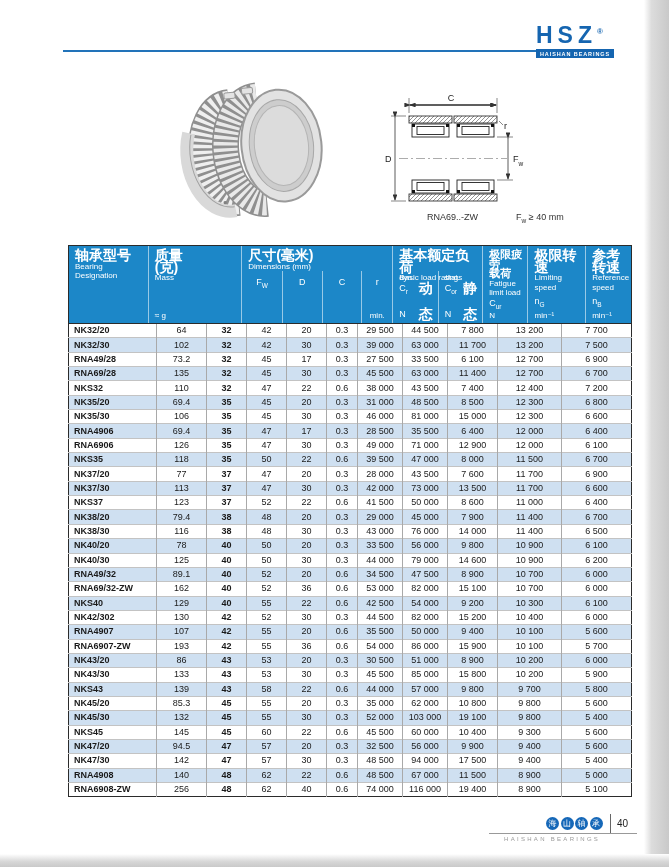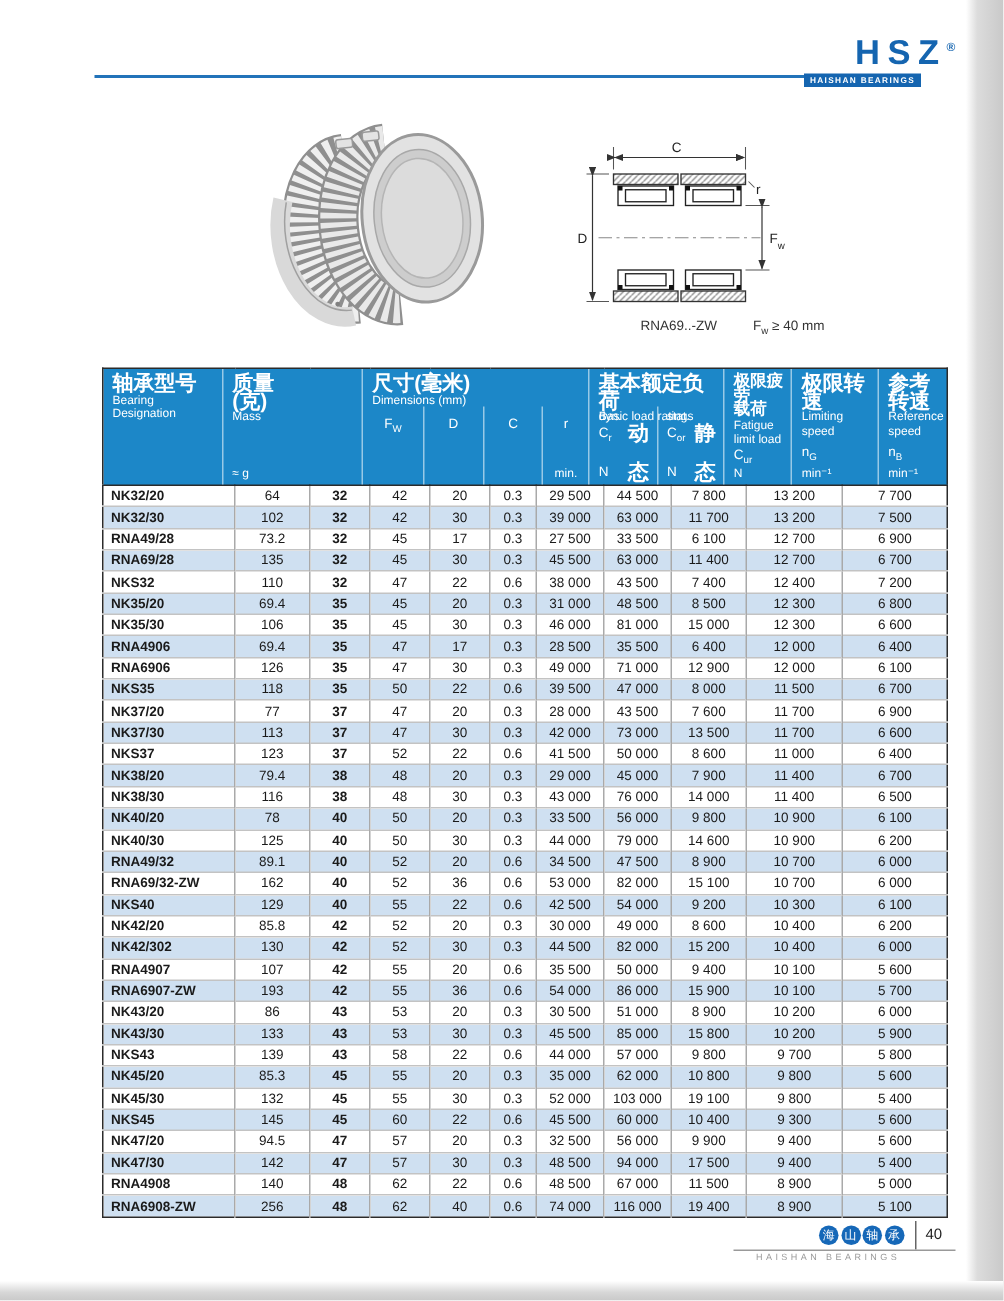--- a/index.html
+++ b/index.html
@@ -7,29 +7,29 @@
         font-family:"Liberation Sans","DejaVu Sans",sans-serif;color:#1a1a1a;}
   
   .edge-right{position:absolute;top:0;right:0;width:25px;height:100%;
     background:linear-gradient(to right,#ffffff 0%,#dcdcdc 30%,#c9c9c9 100%);}
   .edge-bottom{position:absolute;left:0;bottom:0;width:100%;height:13px;
     background:linear-gradient(to bottom,#ffffff 0%,#d6d6d6 60%,#c9c9c9 100%);}
 
   
   .top-rule{position:absolute;left:63px;top:50px;width:473px;height:2px;background:var(--rule-blue);}
   .logo{position:absolute;left:536px;top:20px;width:80px;}
-  .logo-name{font-size:23px;font-weight:bold;letter-spacing:5px;color:var(--logo-blue);line-height:24px;margin-left:34px;}
+  .logo-name{font-size:23px;font-weight:bold;letter-spacing:5px;color:var(--logo-blue);line-height:24px;}
   .logo-reg{font-size:8px;vertical-align:super;letter-spacing:0;}
   .logo-bar{margin-top:2px;background:var(--logo-blue);color:#fff;font-size:5.5px;font-weight:bold;
             letter-spacing:.9px;text-align:center;padding:2px 0 1px;width:78px;}
 
   
   .fig-photo{position:absolute;left:178px;top:82px;}
   .fig-section{position:absolute;left:385px;top:93px;}
-  .fig-caption{position:absolute;left:427px;top:212px;display:flex;gap:24px;
+  .fig-caption{position:absolute;left:427px;top:212px;display:flex;gap:38px;
                font-size:9px;color:#333;}
   .fig-caption sub{font-size:6.5px;}
 
   
   .spec-table{position:absolute;left:68px;top:245px;width:563px;border-collapse:collapse;
               table-layout:fixed;border:1.5px solid #2b2b2b;}
   .spec-table th{padding:0;background:var(--header-bg);border-bottom:1px solid #2b2b2b;}
   .hd{display:flex;width:100%;height:77px;color:#fff;font-weight:normal;text-align:left;box-sizing:border-box;}
   .hd>div{box-sizing:border-box;border-left:1px solid rgba(255,255,255,.55);}
   .hd>div:first-child{border-left:none;}
@@ -532,33 +532,20 @@
           <td class="c3">55</td>
           <td class="c4">22</td>
           <td class="c5">0.6</td>
           <td class="c6">42 500</td>
           <td class="c7">54 000</td>
           <td class="c8">9 200</td>
           <td class="c9">10 300</td>
           <td class="c10">6 100</td>
         </tr>
         <tr>
-          <td class="c0">NK42/20</td>
-          <td class="c1">85.8</td>
-          <td class="c2">42</td>
-          <td class="c3">52</td>
-          <td class="c4">20</td>
-          <td class="c5">0.3</td>
-          <td class="c6">30 000</td>
-          <td class="c7">49 000</td>
-          <td class="c8">8 600</td>
-          <td class="c9">10 400</td>
-          <td class="c10">6 200</td>
-        </tr>
-        <tr>
           <td class="c0">NK42/302</td>
           <td class="c1">130</td>
           <td class="c2">42</td>
           <td class="c3">52</td>
           <td class="c4">30</td>
           <td class="c5">0.3</td>
           <td class="c6">44 500</td>
           <td class="c7">82 000</td>
           <td class="c8">15 200</td>
           <td class="c9">10 400</td>

